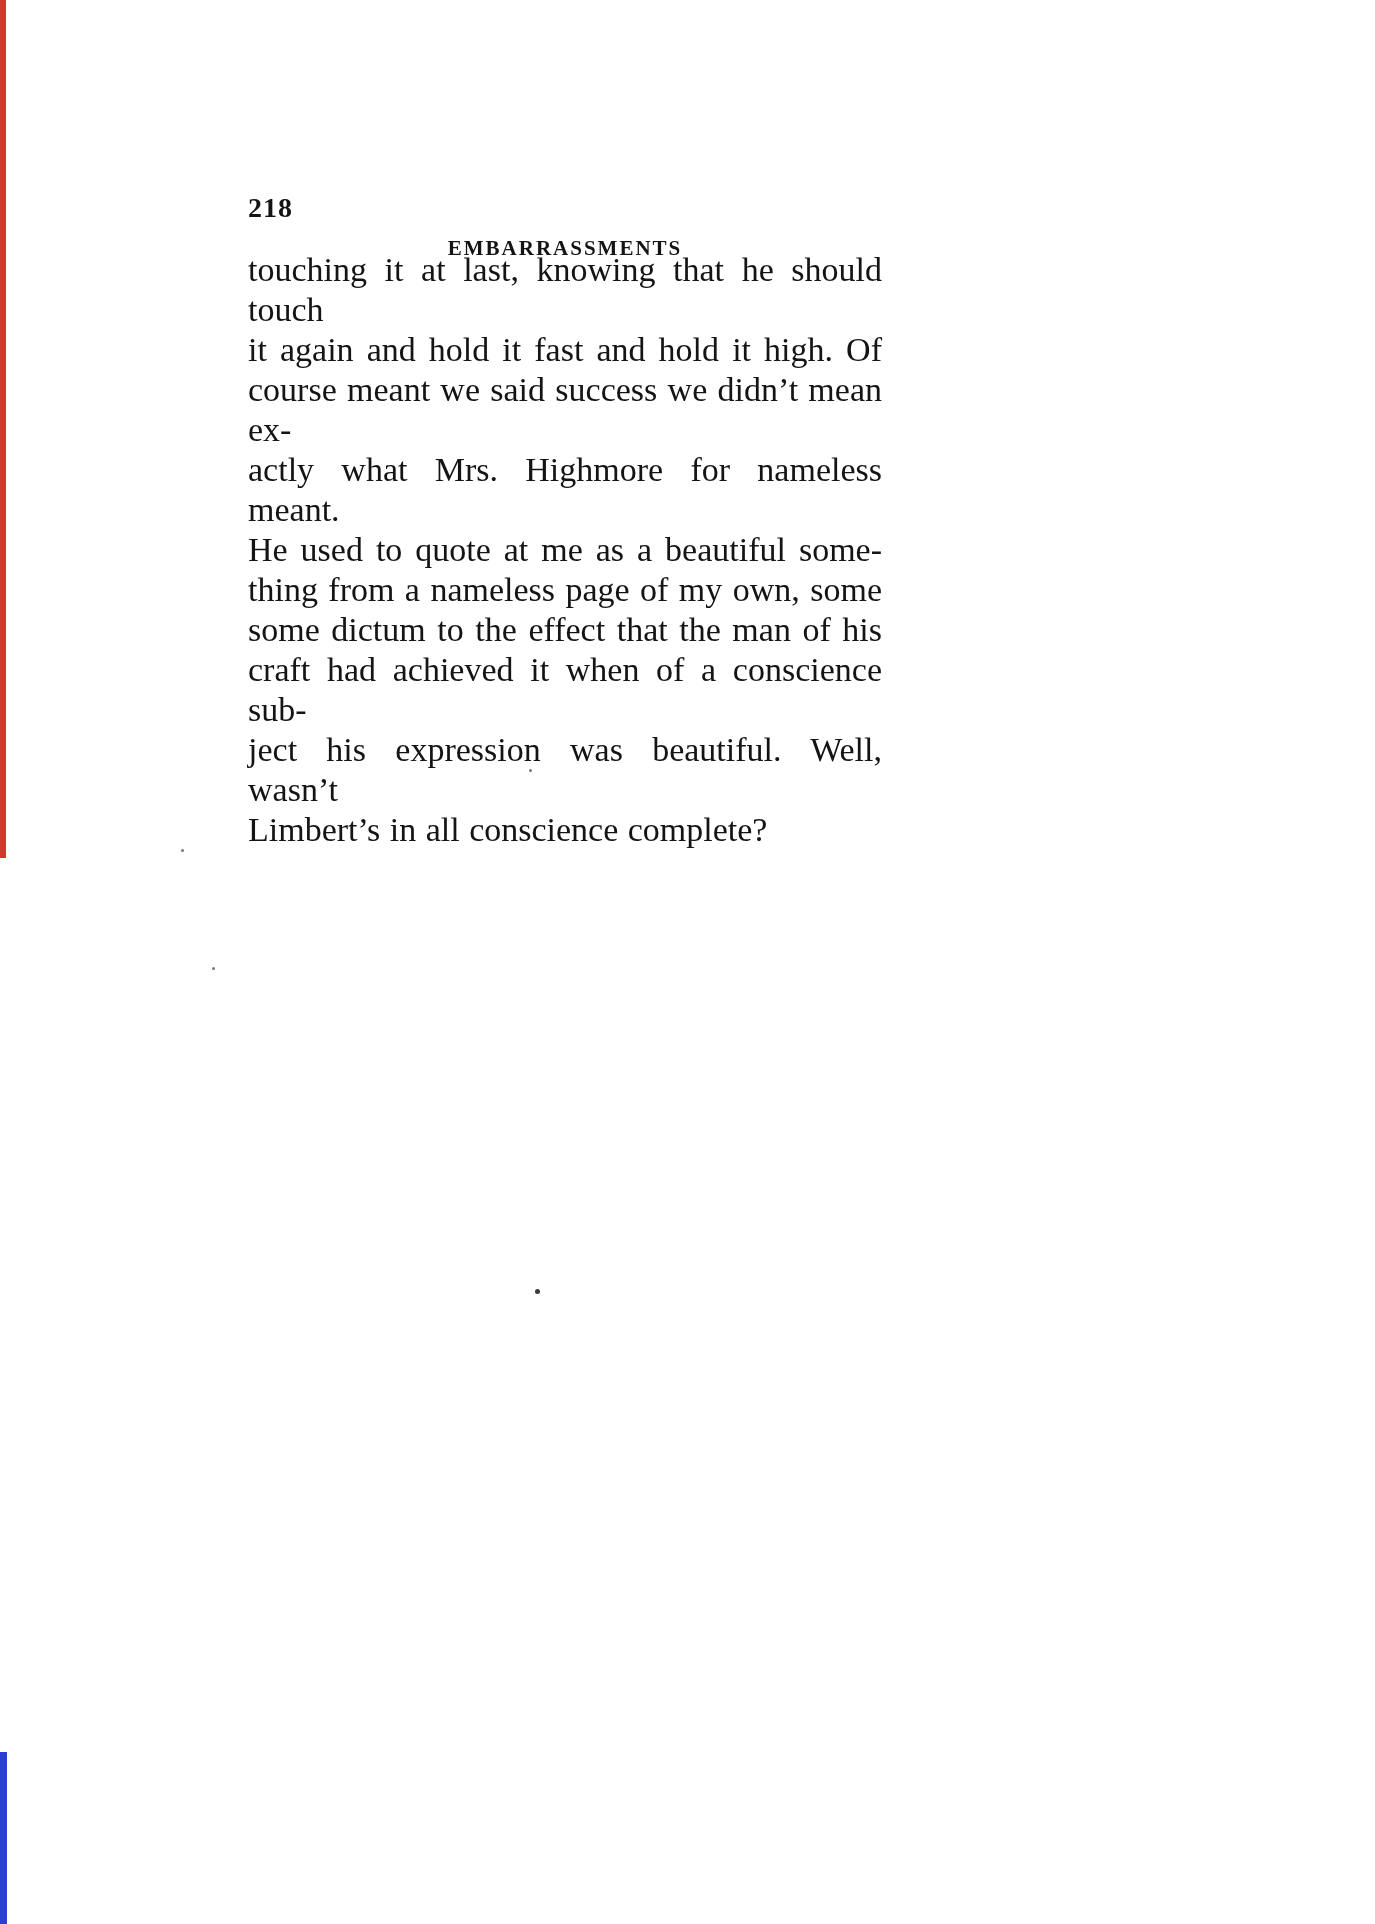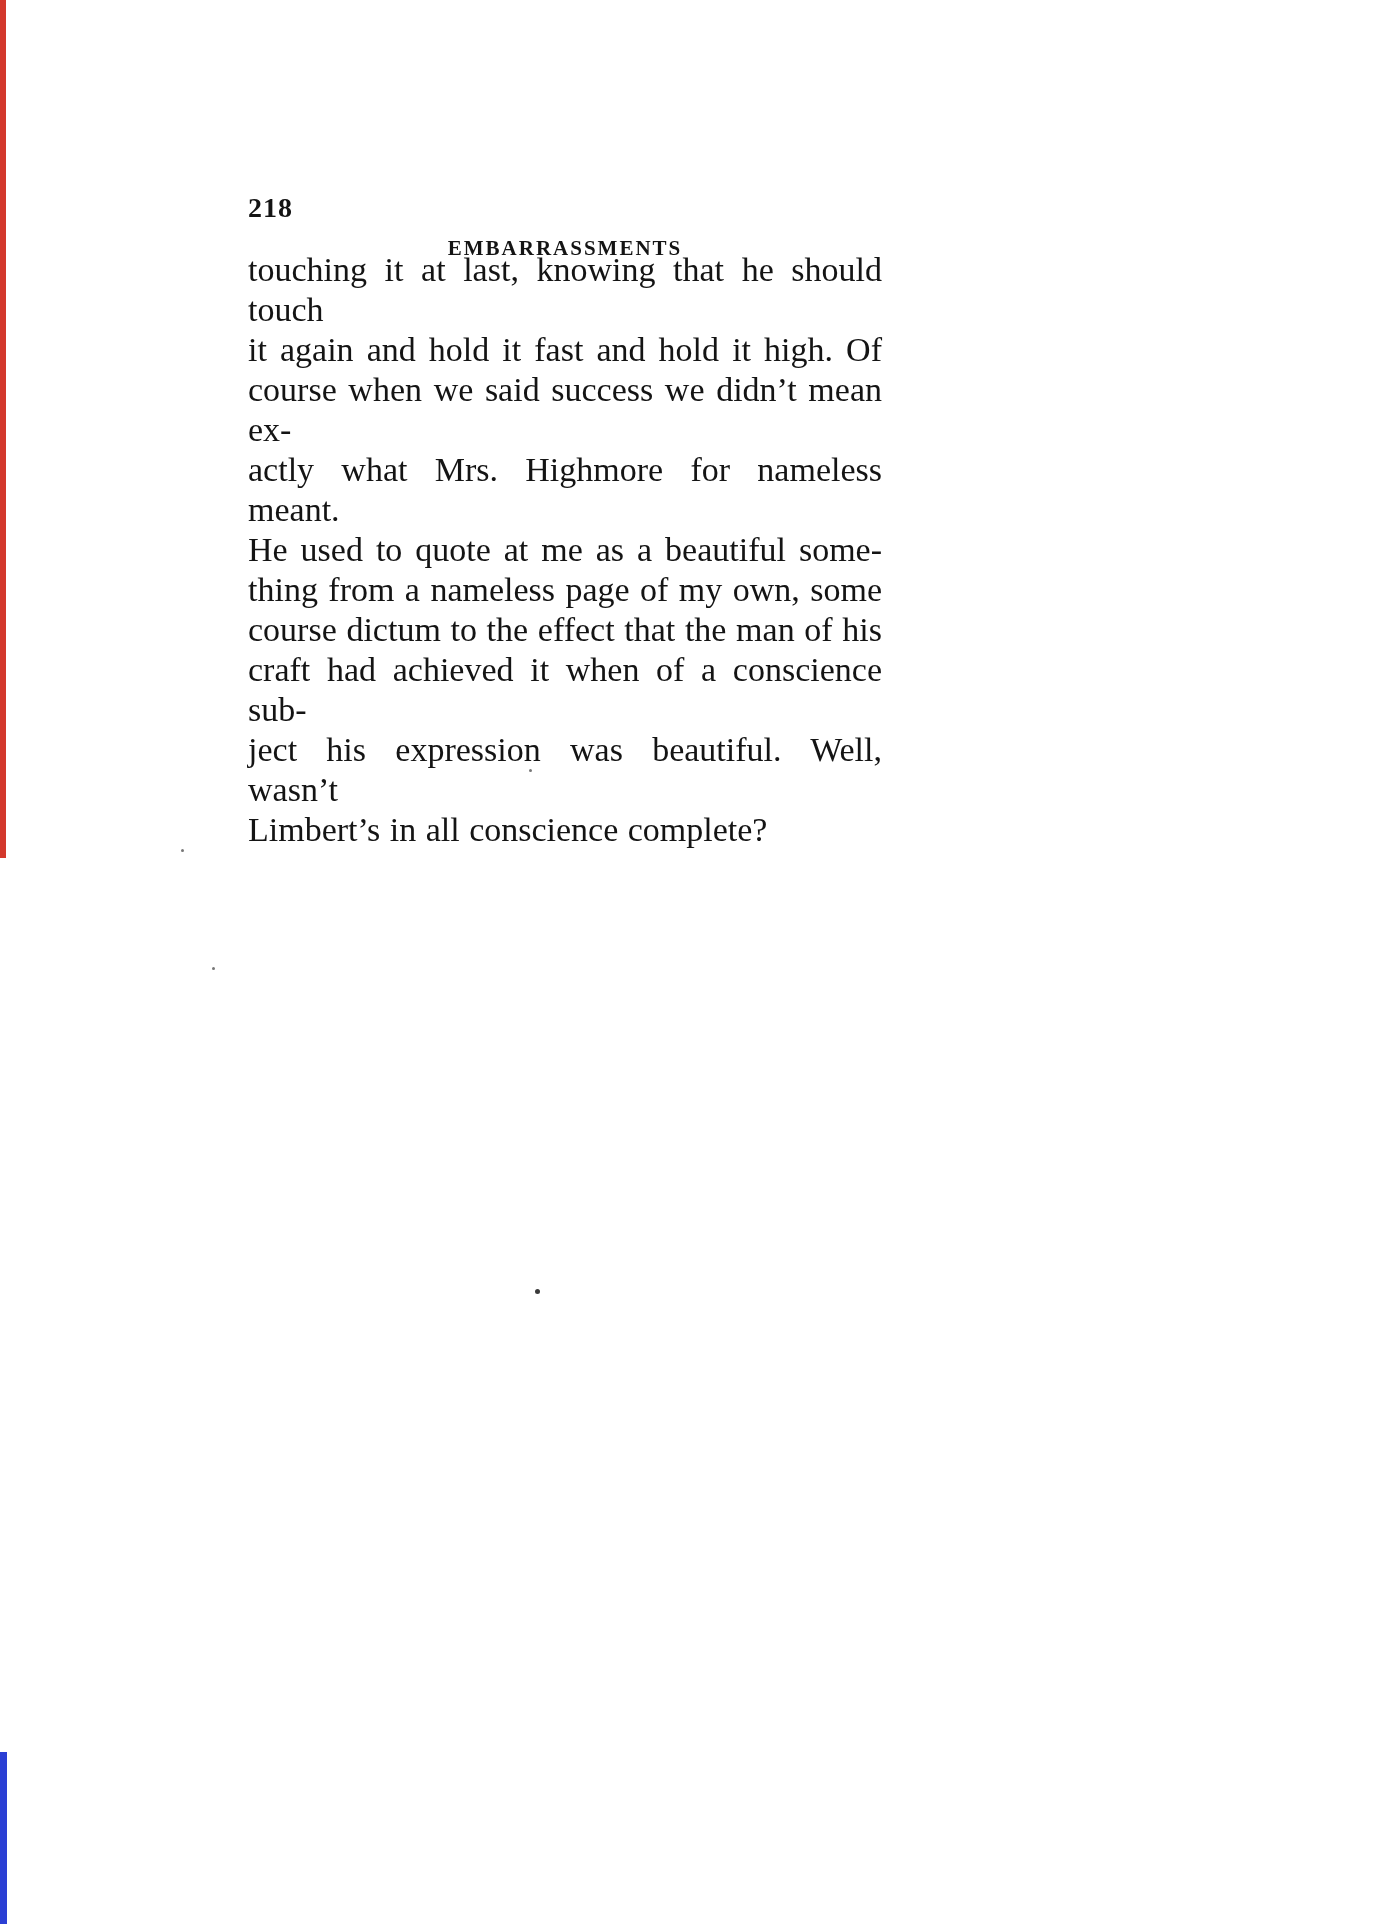--- a/index.html
+++ b/index.html
@@ -100,25 +100,25 @@
   <div class="content">
 
     <div class="header-row">
       <span class="page-number">218</span>
       <span class="running-header">EMBARRASSMENTS</span>
     </div>
 
     <div class="body-text">
       <div class="line">touching it at last, knowing that he should touch</div>
       <div class="line">it again and hold it fast and hold it high.  Of</div>
-      <div class="line">course when we said success we didn’t mean ex-</div>
+      <div class="line">course meant we said success we didn’t mean ex-</div>
       <div class="line">actly what Mrs. Highmore for nameless meant.</div>
       <div class="line">He used to quote at me as a beautiful some-</div>
       <div class="line">thing from a nameless page of my own, some</div>
-      <div class="line">course dictum to the effect that the man of his</div>
+      <div class="line">some dictum to the effect that the man of his</div>
       <div class="line">craft had achieved it when of a conscience sub-</div>
       <div class="line">ject his expression was beautiful.  Well, wasn’t</div>
       <div class="line last">Limbert’s in all conscience complete?</div>
     </div>
 
   </div>
 
   <div class="speck s1"></div>
   <div class="speck s2"></div>
   <div class="speck s3"></div>

